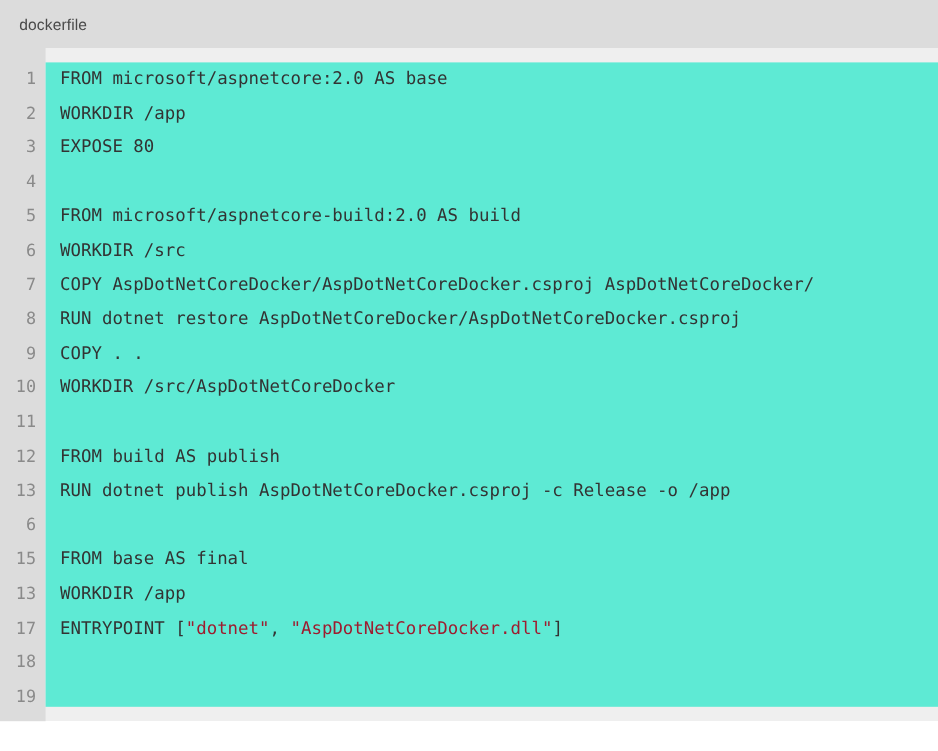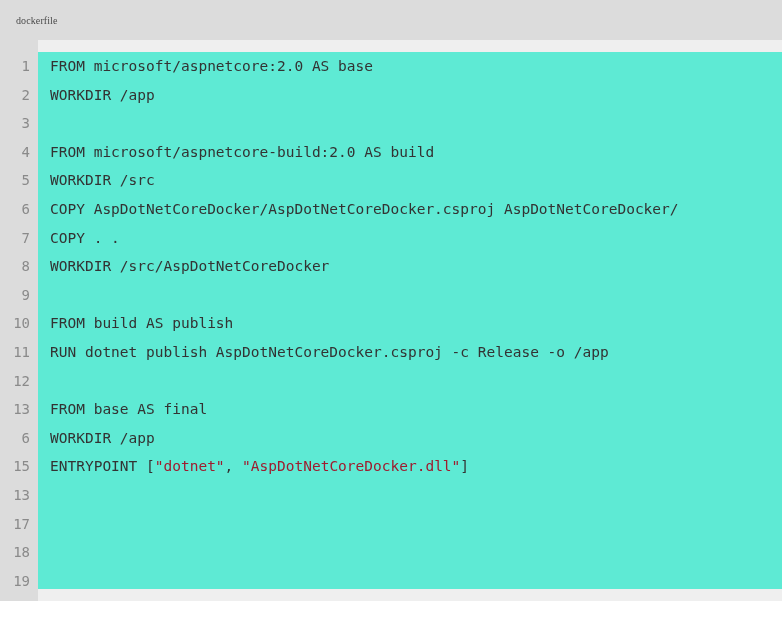--- a/index.html
+++ b/index.html
@@ -22,22 +22,22 @@
   
   .code-header {
     height: 40px;
     background: #dcdcdc;
     display: flex;
     align-items: center;
     padding: 0 0 0 16px;
     box-sizing: border-box;
   }
   .code-header-title {
-    font-family: Liberation Serif, serif;
-    font-size: 10px;
+    font-family: Liberation Sans, sans-serif;
+    font-size: 13px;
     color: #4a4a4a;
     letter-spacing: 0.1px;
     white-space: nowrap;
   }
 
   
   .code-body {
     display: flex;
     background: #efefef;
     padding-top: 12px;
@@ -115,24 +115,26 @@
         <div class="ln">6</div>
         <div class="ln">15</div>
         <div class="ln">13</div>
         <div class="ln">17</div>
         <div class="ln">18</div>
         <div class="ln">19</div>
       </div>
     <div class="code-lines">
         <div class="cl">FROM microsoft/aspnetcore:2.0 AS base</div>
         <div class="cl">WORKDIR /app</div>
+        <div class="cl">EXPOSE 80</div>
         <div class="cl">&nbsp;</div>
         <div class="cl">FROM microsoft/aspnetcore-build:2.0 AS build</div>
         <div class="cl">WORKDIR /src</div>
         <div class="cl">COPY AspDotNetCoreDocker/AspDotNetCoreDocker.csproj AspDotNetCoreDocker/</div>
+        <div class="cl">RUN dotnet restore AspDotNetCoreDocker/AspDotNetCoreDocker.csproj</div>
         <div class="cl">COPY . .</div>
         <div class="cl">WORKDIR /src/AspDotNetCoreDocker</div>
         <div class="cl">&nbsp;</div>
         <div class="cl">FROM build AS publish</div>
         <div class="cl">RUN dotnet publish AspDotNetCoreDocker.csproj -c Release -o /app</div>
         <div class="cl">&nbsp;</div>
         <div class="cl">FROM base AS final</div>
         <div class="cl">WORKDIR /app</div>
         <div class="cl"><span>ENTRYPOINT [</span><span class="tok-str">"dotnet"</span><span>, </span><span class="tok-str">"AspDotNetCoreDocker.dll"</span><span>]</span></div>
       </div>

